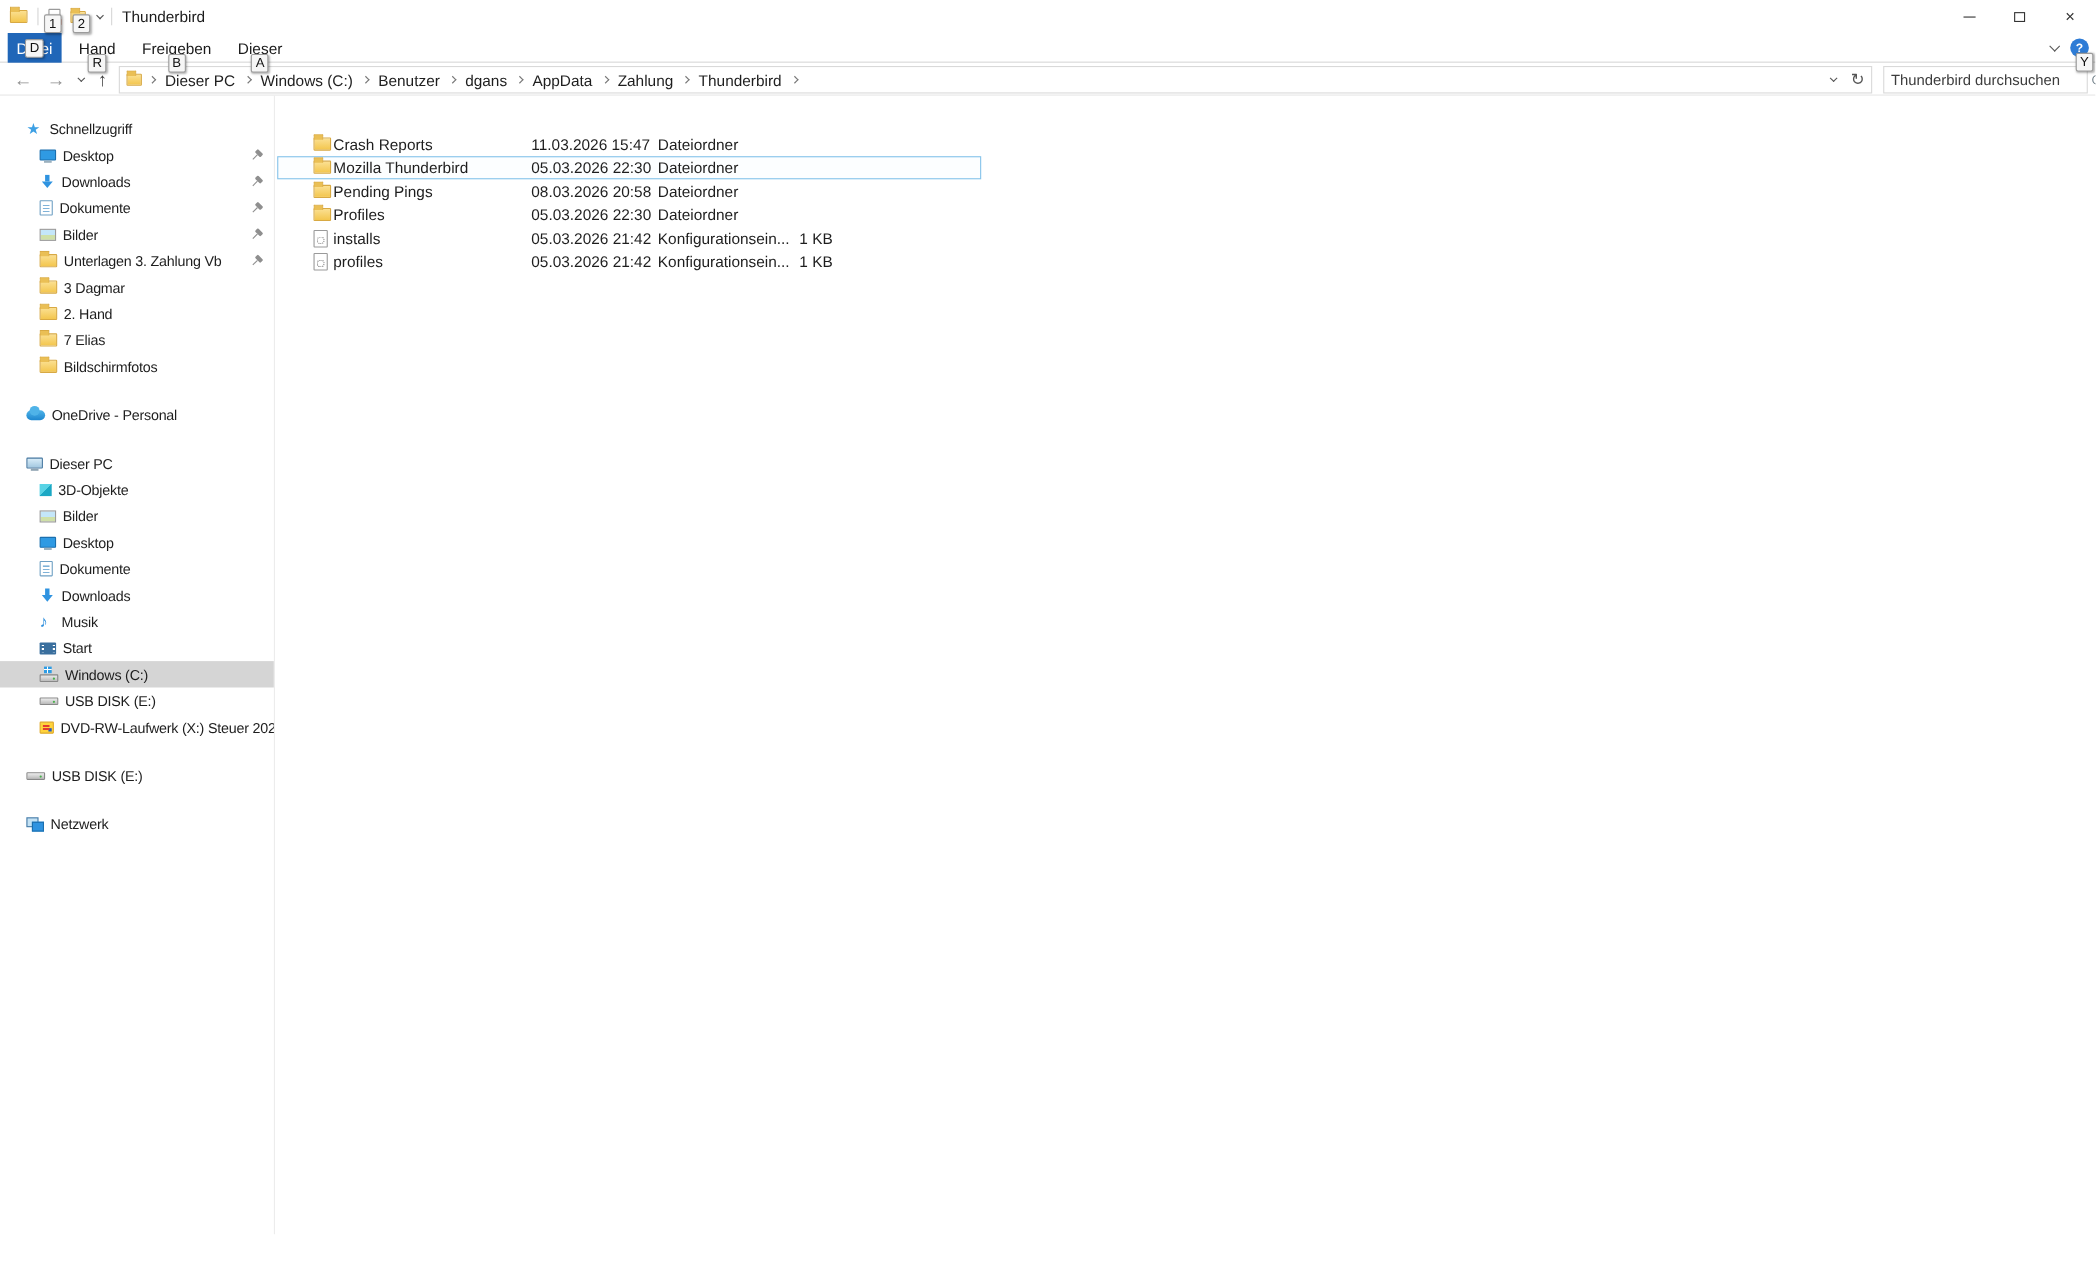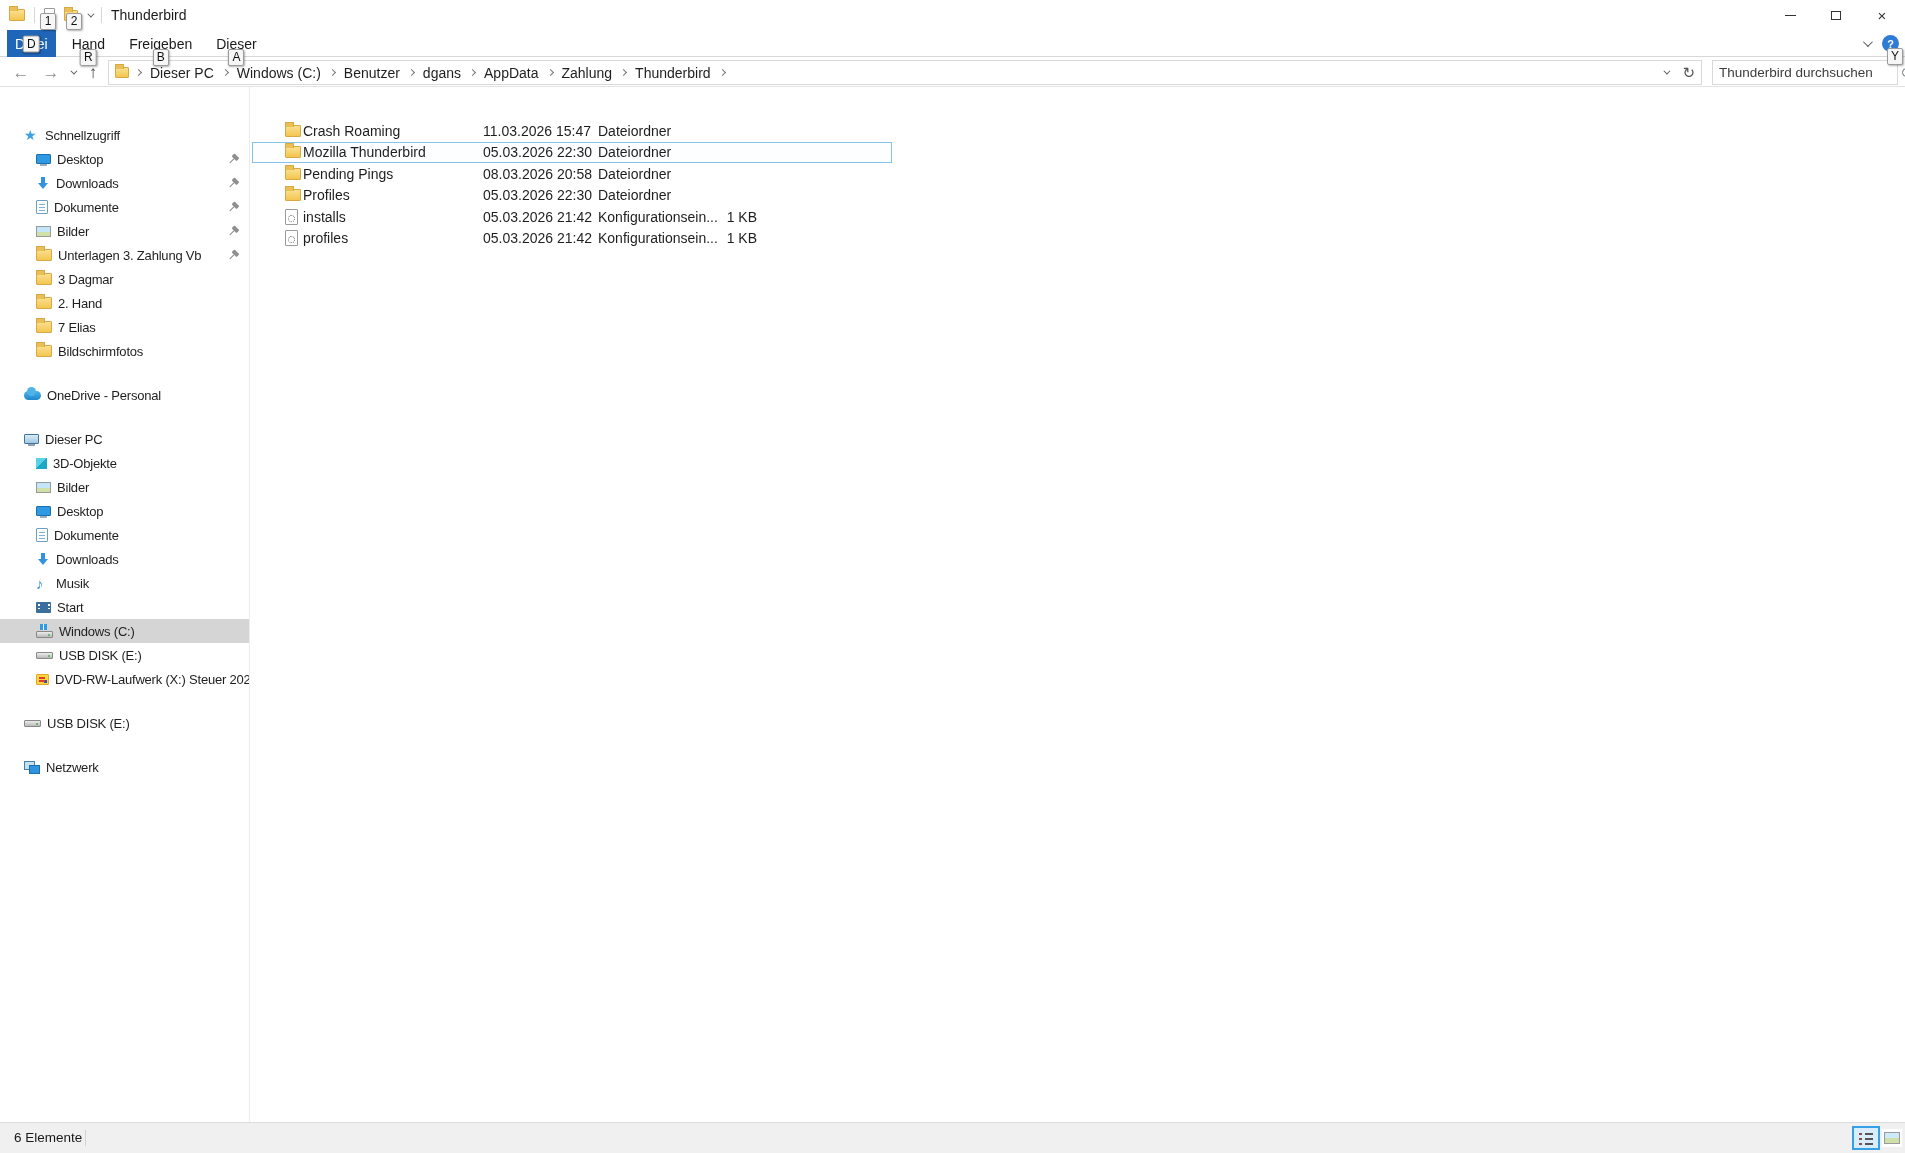--- a/index.html
+++ b/index.html
@@ -73,21 +73,21 @@
 
   .chev-down { width:7px; height:7px; border-right:1.4px solid #555; border-bottom:1.4px solid #555;
     transform:rotate(45deg) translateY(-2px); }
   .chev-down.small { width:5px; height:5px; }
 
   
   .sidebar { position:absolute; left:0; top:87px; width:250px; bottom:31px; background:#fff;
     border-right:1px solid #ececec; padding-top:18px; overflow:hidden;
     font-size:13px; letter-spacing:-0.2px; }
   .sb-section { margin-top:20px; }
-  .sb-section:first-child { margin-top:18px; }
+  .sb-section:first-child { margin-top:0; }
   .sb-row { position:relative; height:24px; display:flex; align-items:center; }
   .sb-row.lvl0 { padding-left:24px; }
   .sb-row.lvl1 { padding-left:36px; }
   .sb-row.selected { background:#d5d5d5; }
   .sb-row .icon { margin-right:6px; }
   .sb-label { white-space:nowrap; color:#1e1e1e; }
   .pin-pos { position:absolute !important; right:10px; top:6px; margin:0 !important; }
 
   
   .filearea { position:absolute; left:250px; top:87px; right:0; bottom:31px; background:#fff; }
@@ -403,21 +403,21 @@
       </div>
     </div>
 
   <div class="filearea">
     <div class="rows">
         <div class="frow">
           <span class="c-check"></span>
           <span class="c-icon">
             <span class="icon ic-folder"></span>
           </span>
-          <span class="c-name">Crash Roaming</span>
+          <span class="c-name">Crash Reports</span>
           <span class="c-date">11.03.2026 15:47</span>
           <span class="c-type">Dateiordner</span>
           <span class="c-size"></span>
         </div>
         <div class="frow selected">
           <span class="c-check"></span>
           <span class="c-icon">
             <span class="icon ic-folder"></span>
           </span>
           <span class="c-name">Mozilla Thunderbird</span>
@@ -461,24 +461,14 @@
             <span class="icon ic-config"></span>
           </span>
           <span class="c-name">profiles</span>
           <span class="c-date">05.03.2026 21:42</span>
           <span class="c-type">Konfigurationsein...</span>
           <span class="c-size">1 KB</span>
         </div>
       </div>
   </div>
 
-  <div class="statusbar">
-    <span class="status-text">6 Elemente</span>
-    <span class="status-sep"></span>
-    <div class="viewbtn vb-details">
-      <span class="glyph-details"></span>
-    </div>
-    <div class="viewbtn vb-thumbs">
-      <span class="glyph-thumb"></span>
-    </div>
-  </div>
 
 </div>
 
 </body></html>

